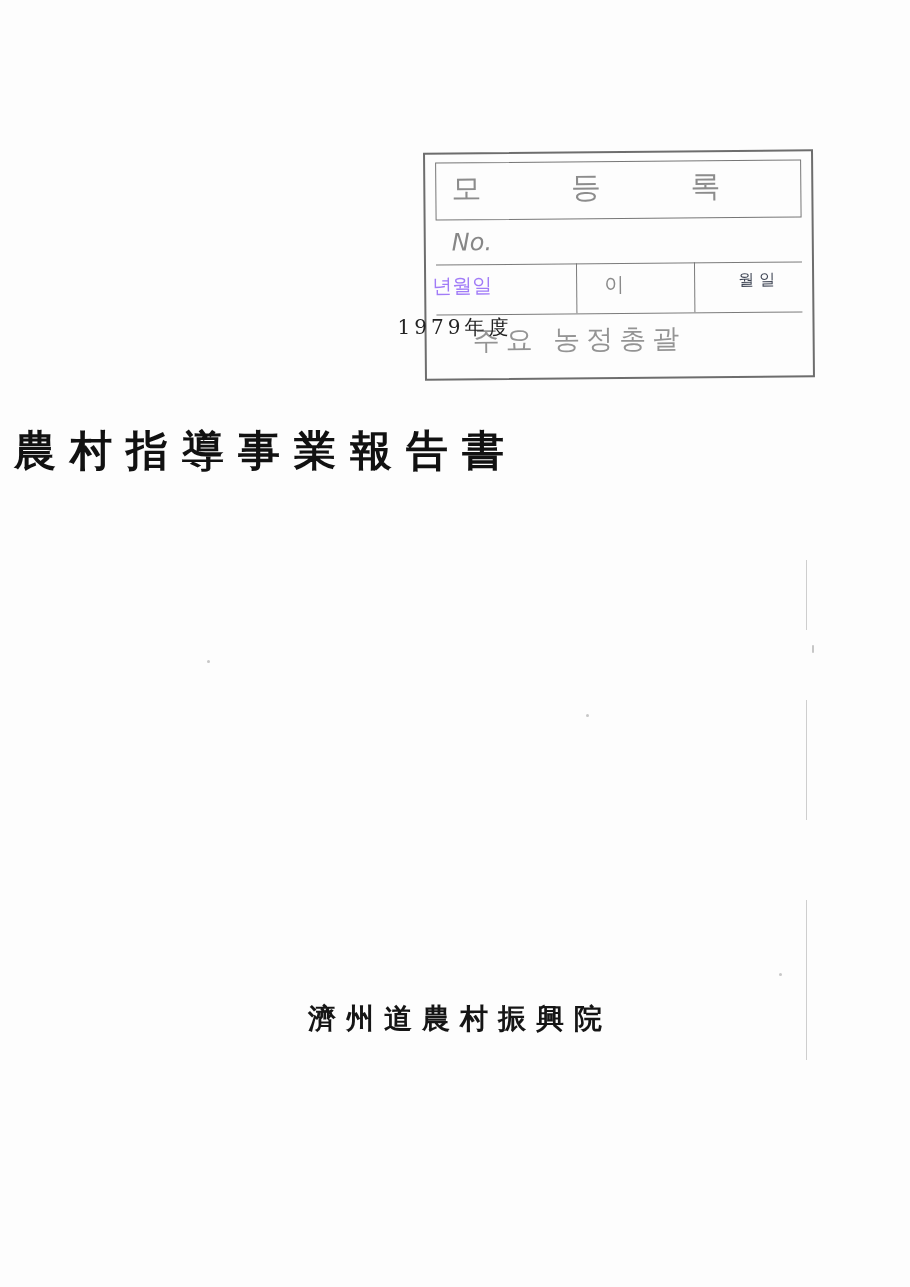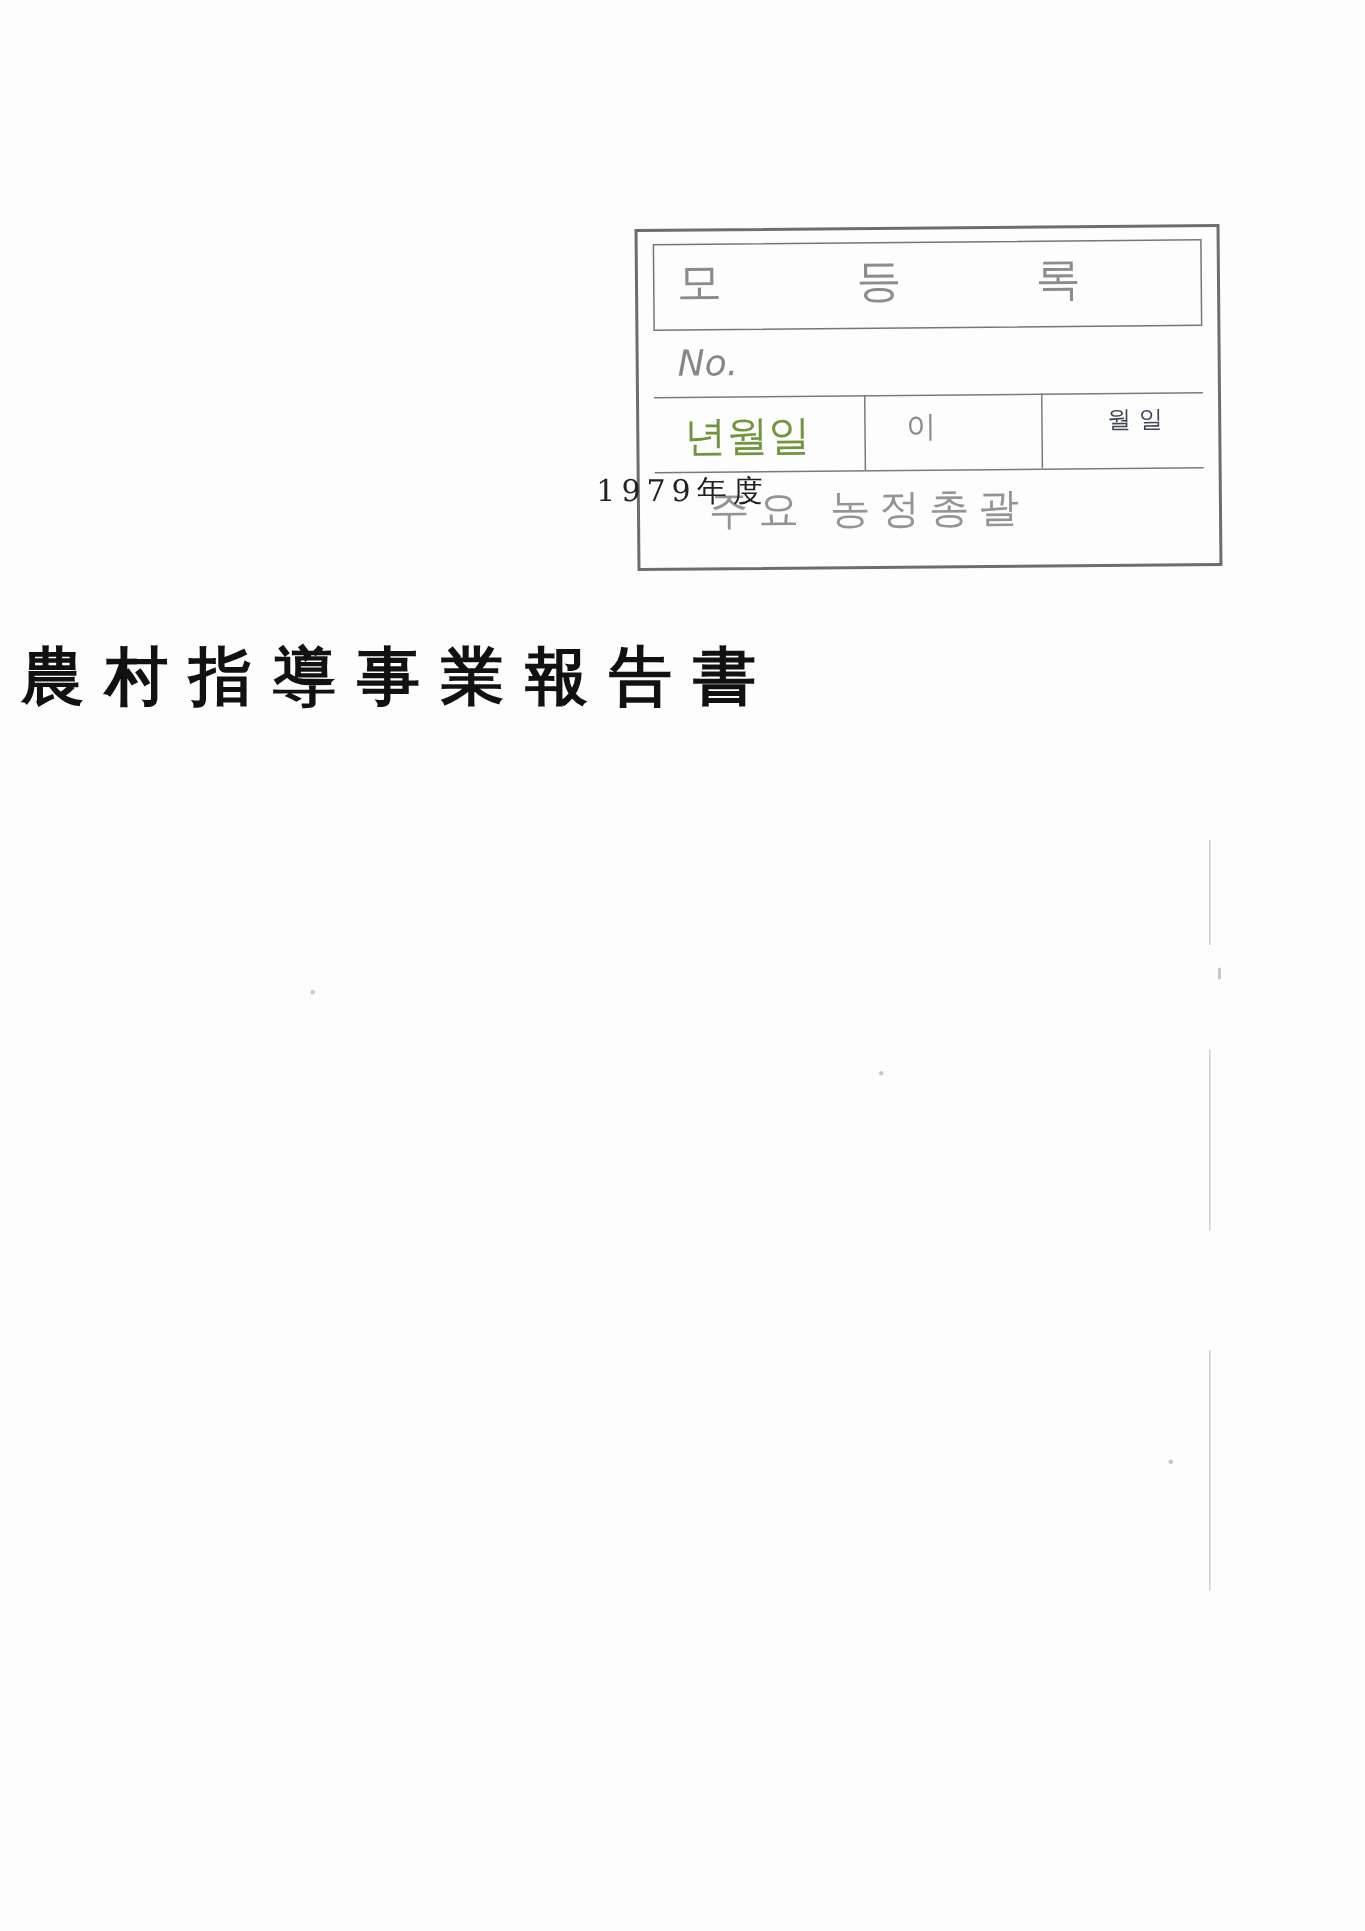--- a/index.html
+++ b/index.html
@@ -69,21 +69,21 @@
     letter-spacing: 40px;
     color: #707070;
     font-family: "DejaVu Serif", serif;
   }
   .stamp-no {
     left: 26px; top: 74px;
     font-size: 24px;
     font-style: italic;
     color: #6a6a6a;
   }
-  .stamp-cell-a { left: 30px;  top: 118px; font-size: 28px; color: #4d7c0f; }
+  .stamp-cell-a { left: 6px;  top: 118px; font-size: 20px; color: #8b5cf6; }
   .stamp-cell-b { left: 178px; top: 118px; font-size: 20px; color: #6e6e6e; }
   .stamp-cell-c { left: 294px; top: 118px; font-size: 16px; color: #0f172a; margin-left: 18px; }
   .stamp-hand {
     left: 46px; top: 168px;
     font-size: 27px;
     color: #7b7b7b;
     letter-spacing: 6px;
   }
 
   
@@ -149,20 +149,21 @@
     <div class="stamp-txt stamp-head">모 등 록</div>
     <div class="stamp-txt stamp-no">No.</div>
     <div class="stamp-txt stamp-cell-a">년월일</div>
     <div class="stamp-txt stamp-cell-b">이</div>
     <div class="stamp-txt stamp-cell-c">월 일</div>
     <div class="stamp-txt stamp-hand">주요 농정총괄</div>
   </div>
 
   <div class="year-line">1979年度</div>
   <div class="main-title">農村指導事業報告書</div>
+  <div class="publisher">濟州道農村振興院</div>
 
   <div class="speck" style="left:207px; top:660px; width:3px; height:3px;"></div>
   <div class="speck" style="left:586px; top:714px; width:3px; height:3px;"></div>
   <div class="speck" style="left:779px; top:973px; width:3px; height:3px;"></div>
   <div class="speck" style="left:812px; top:645px; width:2px; height:8px; border-radius:1px;"></div>
 
   <div class="edge-mark" style="left:806px; top:560px; height:70px;"></div>
   <div class="edge-mark" style="left:806px; top:700px; height:120px;"></div>
   <div class="edge-mark" style="left:806px; top:900px; height:160px;"></div>
 

